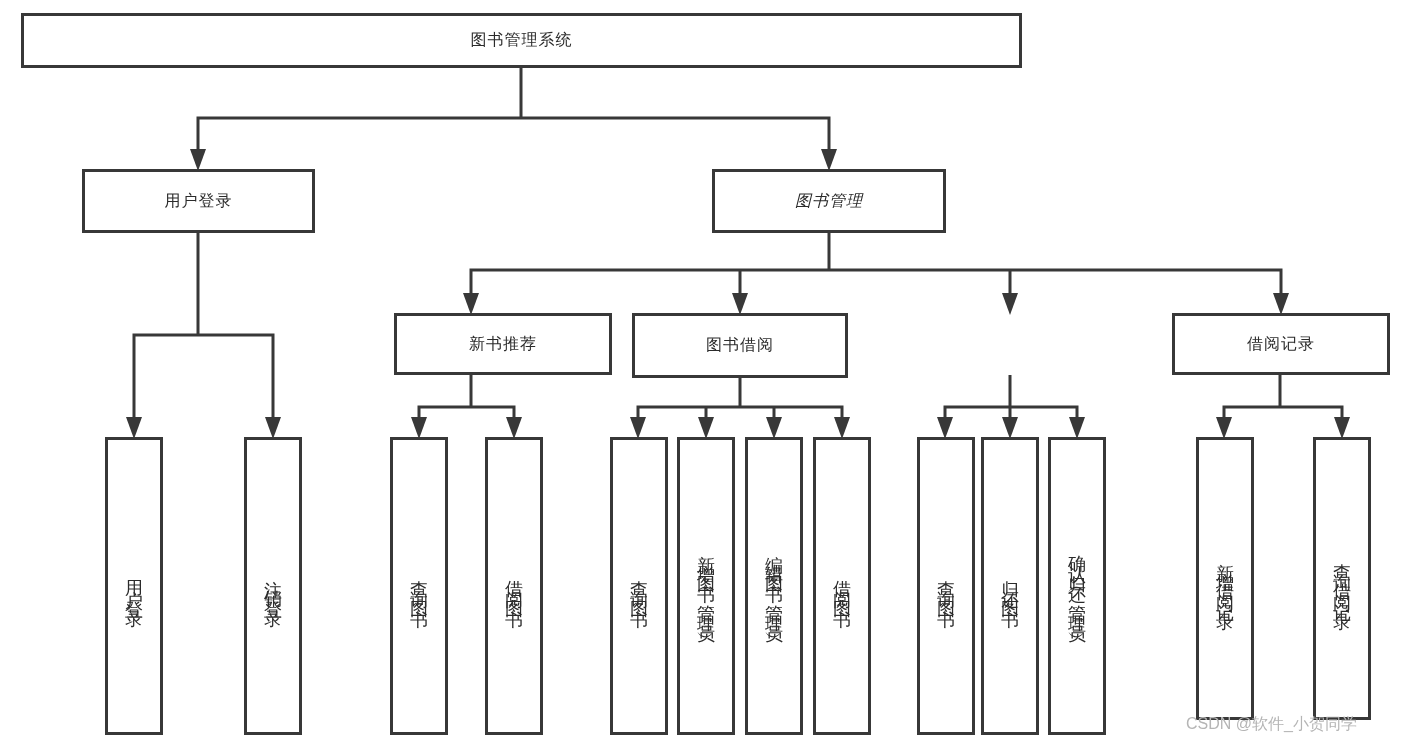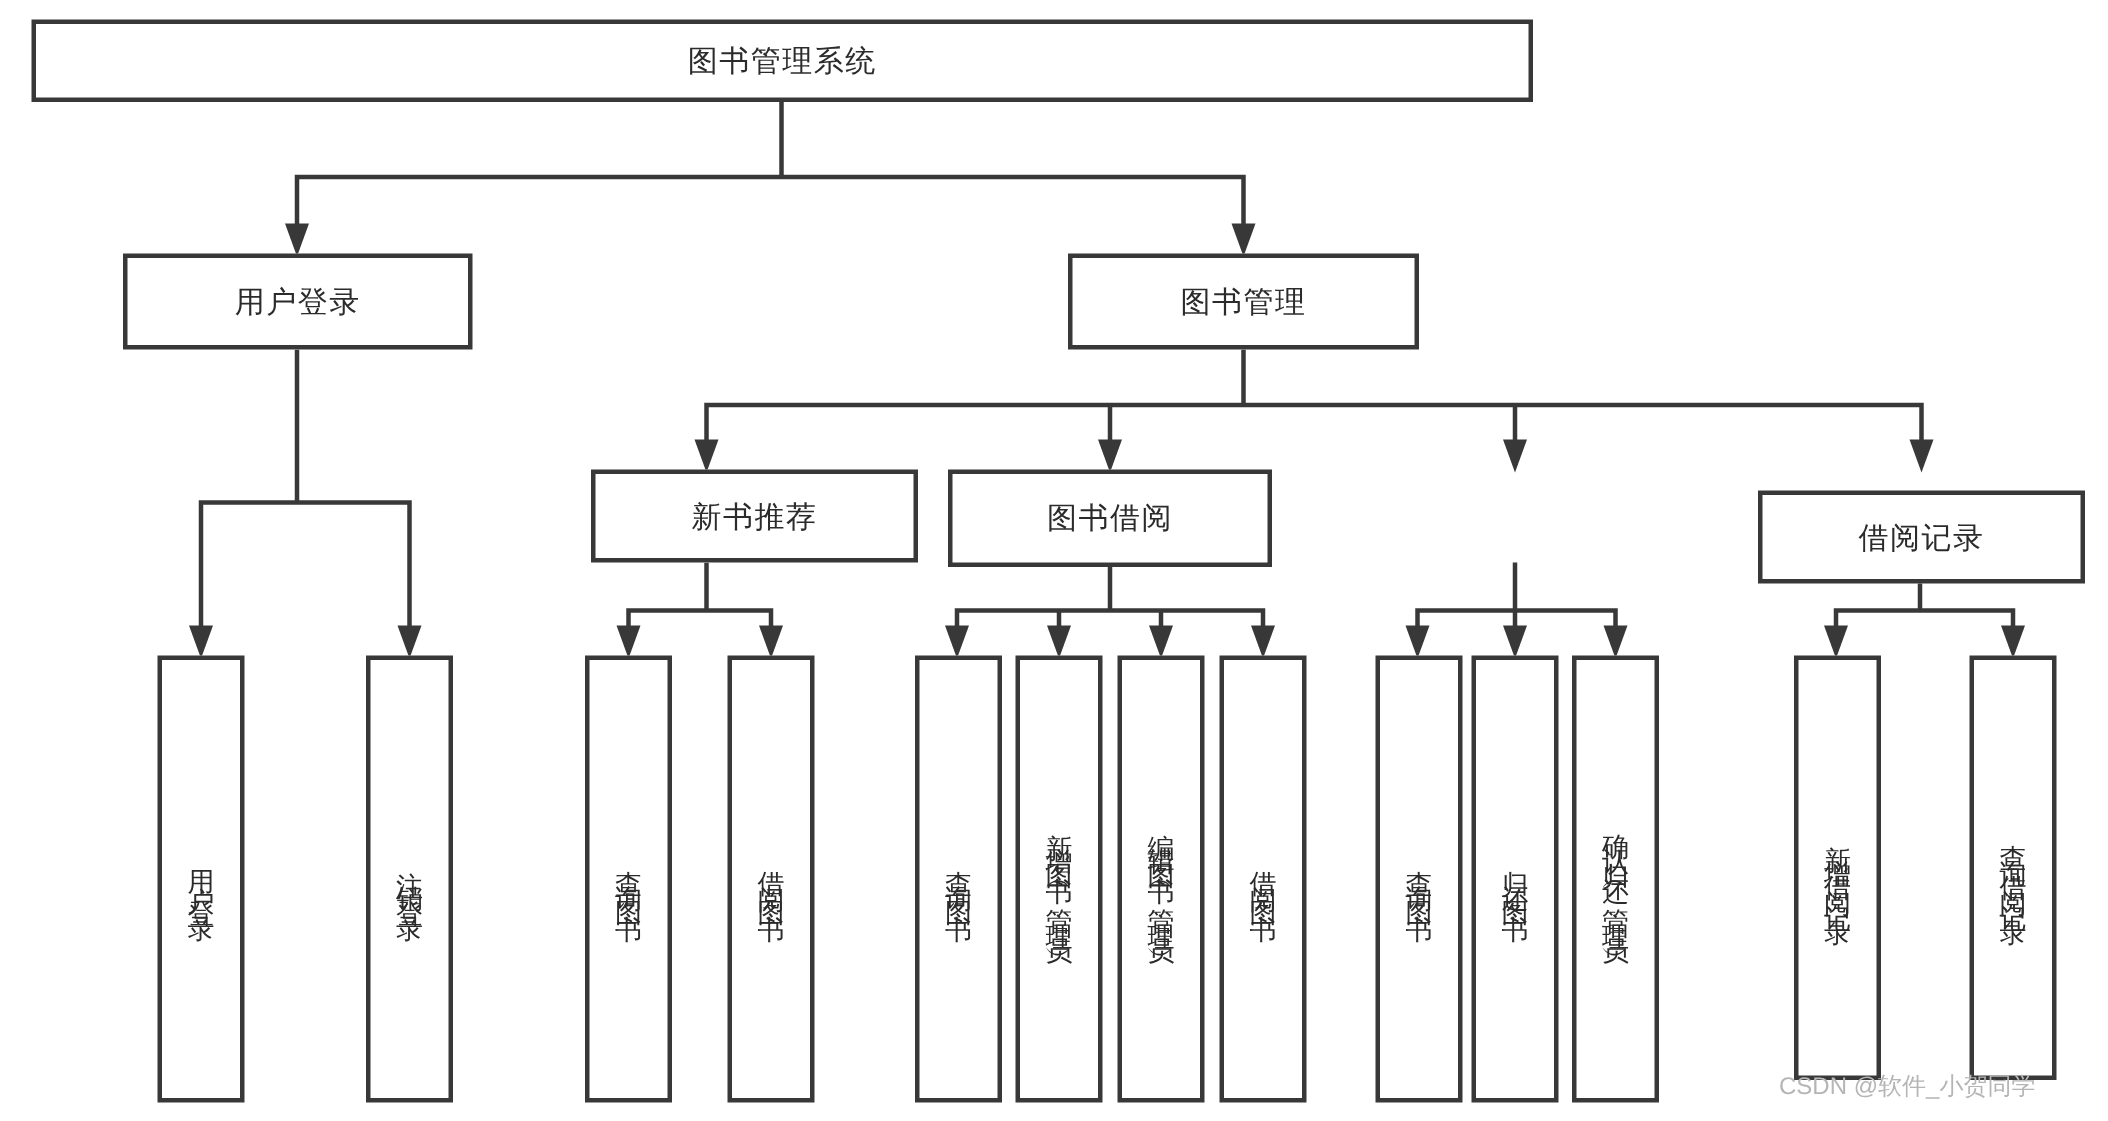--- a/index.html
+++ b/index.html
@@ -20,21 +20,21 @@
     position: absolute;
     box-sizing: border-box;
     border: 3px solid #383838;
     background: #ffffff;
     display: flex;
     align-items: center;
     justify-content: center;
     z-index: 2;
   }
   .hbox .lbl {
-    font-size: 20px;
+    font-size: 16px;
     color: #2b2b2b;
     letter-spacing: 1px;
     white-space: nowrap;
   }
   .vbox {
     position: absolute;
     box-sizing: border-box;
     border: 3px solid #383838;
     background: #ffffff;
     display: flex;
@@ -129,31 +129,31 @@
     </g>
   </svg>
 
   <div class="hbox" style="left:21px; top:13px; width:1001px; height:55px;">
     <span class="lbl">图书管理系统</span>
   </div>
 
   <div class="hbox" style="left:82px; top:169px; width:233px; height:64px;">
     <span class="lbl">用户登录</span>
   </div>
-  <div class="hbox" style="left:712px; top:169px; width:234px; height:64px;">
+  <div class="hbox" style="left:712px; top:169px; width:234px; height:64px;font-style:italic;">
     <span class="lbl">图书管理</span>
   </div>
 
   <div class="hbox" style="left:362px; top:313px; width:218px; height:62px;margin-left:32px;">
     <span class="lbl">新书推荐</span>
   </div>
   <div class="hbox" style="left:632px; top:313px; width:216px; height:65px;">
     <span class="lbl">图书借阅</span>
   </div>
-  <div class="hbox" style="left:1172px; top:327px; width:218px; height:62px;">
+  <div class="hbox" style="left:1172px; top:313px; width:218px; height:62px;">
     <span class="lbl">借阅记录</span>
   </div>
 
   <div class="vbox" style="left:105px; top:437px; width:58px; height:298px;">
     <span class="vlbl">用户登录</span>
   </div>
   <div class="vbox" style="left:244px; top:437px; width:58px; height:298px;">
     <span class="vlbl">注销登录</span>
   </div>
 

